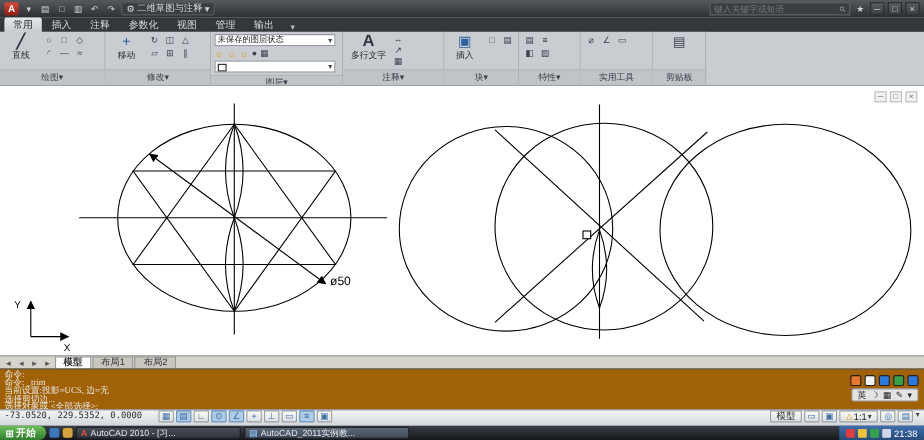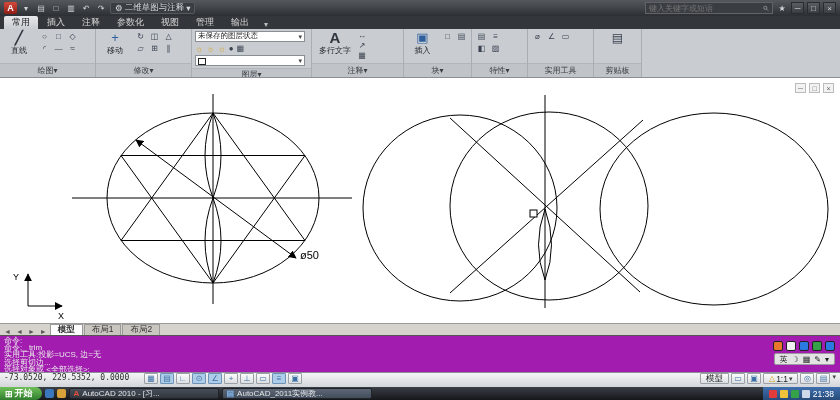--- a/index.html
+++ b/index.html
@@ -64,23 +64,23 @@
 
   
   .layouttabs{position:absolute;top:323px;left:0;width:840px;height:12px;background:#d6d3cd;
     display:flex;align-items:flex-end;padding-left:2px;gap:1px;border-top:1px solid #9a9a9a}
   .lnav{font-size:7px;color:#555;padding:0 2px}
   .ltab{font-size:8.5px;color:#333;border:1px solid #9a9a9a;border-bottom:none;background:#c9c6c0;
     padding:0 7px;height:11px;display:flex;align-items:center}
   .ltab.active{background:#fdfdfd;font-weight:bold}
 
   
-  .command{position:absolute;top:335px;left:0;width:840px;height:37px;background:#a21caf;
+  .command{position:absolute;top:335px;left:0;width:840px;height:37px;background:#a16207;
     border-top:1px solid #555;padding:1px 4px;color:#e8e8e8;
-    font-family:Liberation Sans, sans-serif;font-size:8px;line-height:7.2px}
+    font-family:Liberation Serif, serif;font-size:8px;line-height:7.2px}
   .command div{white-space:pre}
 
   
   .ime{position:absolute;top:341px;right:5px;display:flex;flex-direction:column;gap:2px;align-items:flex-end}
   .imerow1{display:flex;gap:3px}
   .imerow1 span{width:10px;height:10px;border-radius:2px;border:1px solid #222}
   .imerow2{display:flex;gap:4px;background:#e3e3e3;border:1px solid #9a9a9a;border-radius:2px;
     padding:1px 5px;font-size:8px;color:#222;align-items:center;height:12px}
 
   
@@ -351,21 +351,21 @@
     <span class="lnav">►</span>
     <span class="lnav">►</span>
     <span class="ltab active">模型</span>
     <span class="ltab">布局1</span>
     <span class="ltab">布局2</span>
   </div>
 
   <div class="command">
     <div>命令:</div>
     <div>命令: _trim</div>
-    <div>实用工具:投影=UCS, 边=无</div>
+    <div>当前设置:投影=UCS, 边=无</div>
     <div>选择剪切边...</div>
     <div>选择对象或 &lt;全部选择&gt;:</div>
   </div>
 
   <div class="ime">
     <div class="imerow1">
       <span style="background:#e8762c"></span>
       <span style="background:#f0f0f0"></span>
       <span style="background:#2a7ae2"></span>
       <span style="background:#35a24a"></span>

